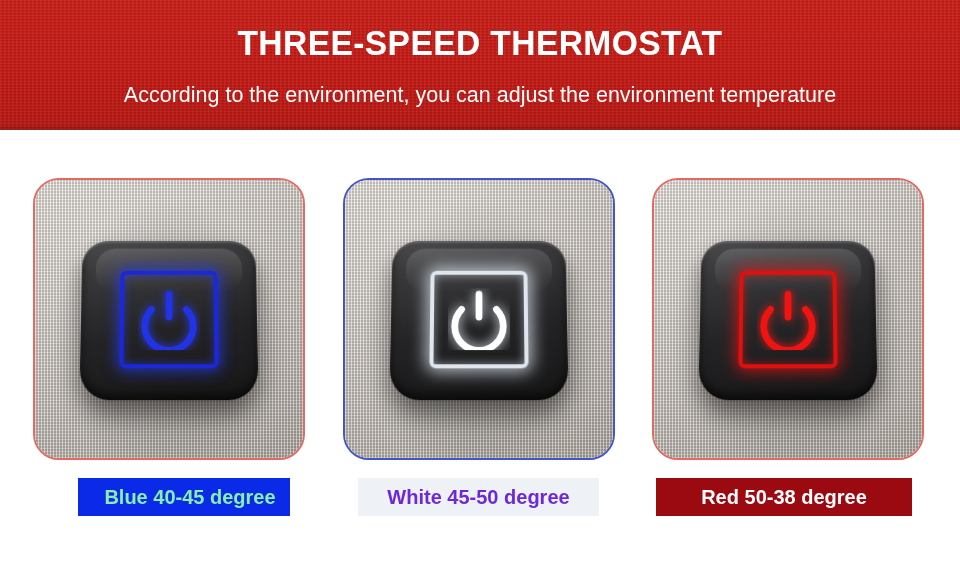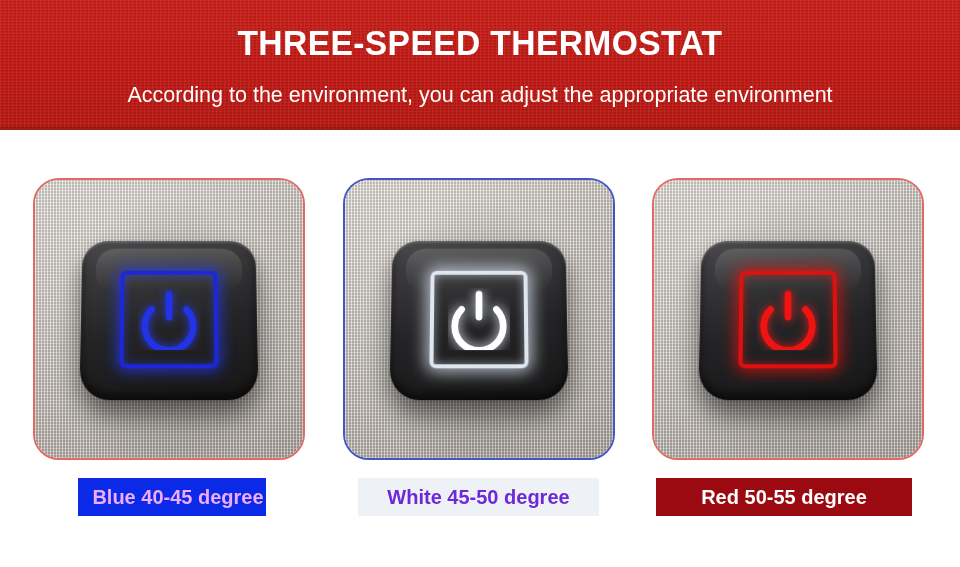--- a/index.html
+++ b/index.html
@@ -169,23 +169,23 @@
     height: 38px;
     line-height: 38px;
     text-align: center;
     font-size: 20px;
     font-weight: bold;
     box-sizing: border-box;
     white-space: nowrap;
   }
   .label-1 {
     left: 78px;
-    width: 188px;
+    width: 212px;
     background: #0b2ae8;
-    color: #f0abfc;
+    color: #86efac;
     padding-left: 12px;
   }
   .label-2 {
     left: 358px;
     width: 241px;
     background: #eef2f6;
     color: #6d28d9;
     font-weight: bold;
   }
   .label-3 {
@@ -193,21 +193,21 @@
     width: 256px;
     background: #9b0a10;
     color: #ffffff;
   }
 </style>
 </head>
 <body>
 
 <div class="banner">
   <div class="banner-title">THREE-SPEED THERMOSTAT</div>
-  <div class="banner-subtitle">According to the environment, you can adjust the appropriate environment</div>
+  <div class="banner-subtitle">According to the environment, you can adjust the environment temperature</div>
 </div>
 
 <div class="cards">
 
   <div class="card card-1 blue">
     <div class="fabric"></div>
     <div class="pad">
       <div class="bezel"></div>
       <svg class="glyph" viewBox="0 0 64 64">
         <path d="M14 22 A25 25 0 1 0 50 22" fill="none" stroke-width="7" stroke-linecap="round"></path>
@@ -233,15 +233,15 @@
       <div class="bezel"></div>
       <svg class="glyph" viewBox="0 0 64 64">
         <path d="M14 22 A25 25 0 1 0 50 22" fill="none" stroke-width="7" stroke-linecap="round"></path>
         <line x1="32" y1="6" x2="32" y2="30" stroke-width="7" stroke-linecap="round"></line>
       </svg>
     </div>
   </div>
 
   <div class="label label-1">Blue 40-45 degree</div>
   <div class="label label-2">White 45-50 degree</div>
-  <div class="label label-3">Red 50-55 degree</div>
+  <div class="label label-3">Red 50-38 degree</div>
 
 </div>
 
 </body></html>

